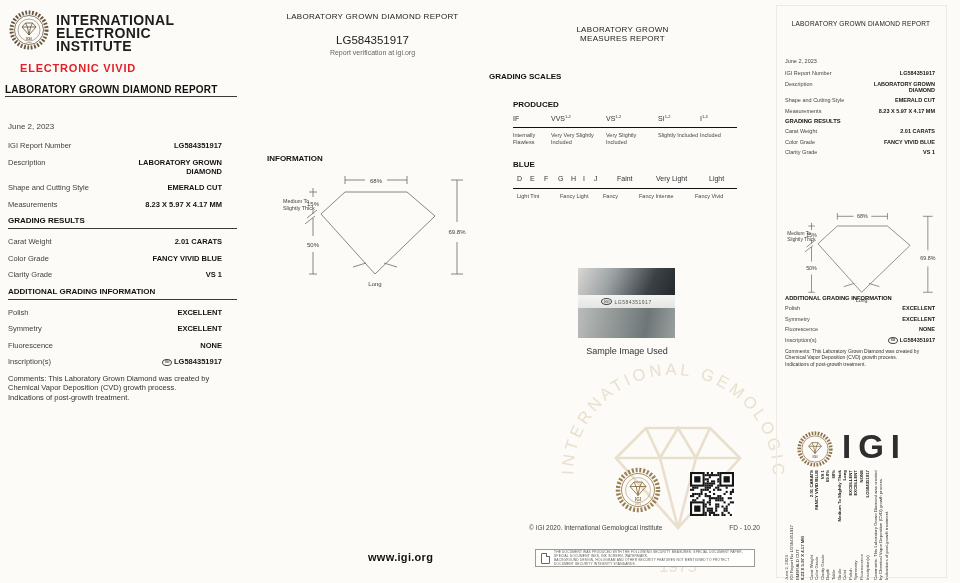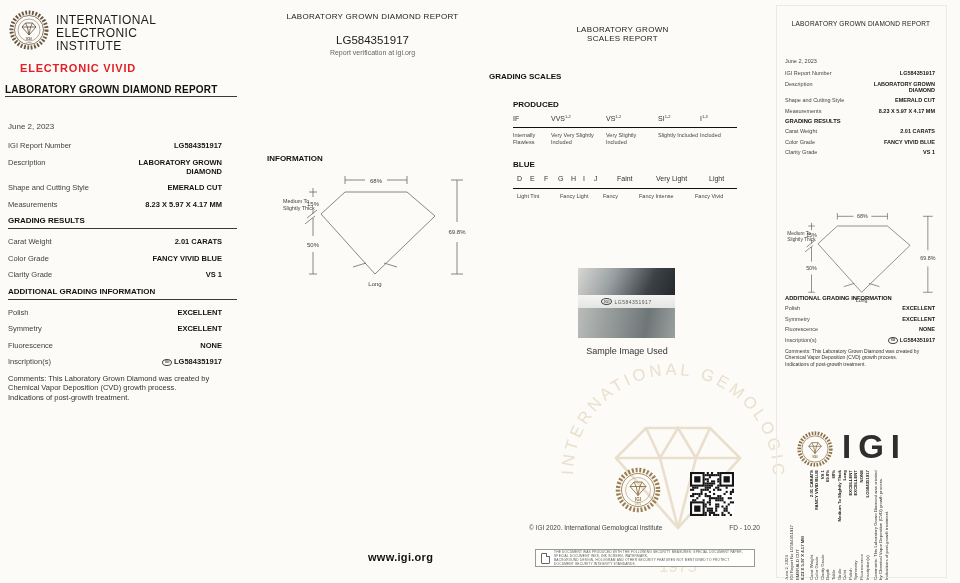--- a/index.html
+++ b/index.html
@@ -7,21 +7,21 @@
   body {
     position:relative; overflow:hidden;
     background:#fcfbf8;
     font-family:"Liberation Sans", sans-serif;
     color:#2b2b2b;
   }
   .abs { position:absolute; }
   .z1 { z-index:2; }
 
   
-  .brand-lines { font-size:12px; font-weight:normal; line-height:13px; letter-spacing:.4px; color:#1c1c1c; }
+  .brand-lines { font-size:14px; font-weight:bold; line-height:13px; letter-spacing:.4px; color:#1c1c1c; }
   .electronic { font-size:11px; font-weight:bold; letter-spacing:.8px; }
   .panel-title { font-size:10px; font-weight:bold; letter-spacing:.2px; color:#111; }
   .rule { border-bottom:1px solid #3a3a3a; }
   .kv { display:flex; justify-content:space-between; align-items:flex-start; margin-bottom:7.5px; font-size:7.5px; }
   .kv .lbl { color:#3f3f3f; }
   .kv .val { font-weight:bold; color:#141414; text-align:right; max-width:112px; }
   .sec-head { font-size:8px; font-weight:bold; color:#111; margin:4px 0 3px 0; padding-bottom:3px; border-bottom:1px solid #3a3a3a; }
   .comments { font-size:7.5px; line-height:9.5px; color:#333; margin-top:2px; }
   .igi-mini { display:inline-block; font-size:3.5px; font-weight:bold; border:0.5px solid #444; border-radius:50%;
               padding:0.5px 1.5px; vertical-align:middle; margin-right:2px; color:#444; line-height:4px; }
@@ -210,21 +210,21 @@
   <text x="30" y="40" text-anchor="middle" font-size="6" fill="#3d3d3d">15%</text>
   <text x="30" y="81" text-anchor="middle" font-size="6" fill="#3d3d3d">50%</text>
   <text x="174" y="68" text-anchor="middle" font-size="6" fill="#3d3d3d">69.8%</text>
   <text x="0" y="37" font-size="5.4" fill="#3d3d3d">Medium To</text>
   <text x="0" y="44" font-size="5.4" fill="#3d3d3d">Slightly Thick</text>
   <text x="92" y="120" text-anchor="middle" font-size="6" fill="#3d3d3d">Long</text>
 </svg>
 
 <div class="abs z1" style="left:540px; top:13px; width:165px;margin-top:12px;">
   <div class="c-head1">LABORATORY GROWN</div>
-  <div class="c-head1">SCALES REPORT</div>
+  <div class="c-head1">MEASURES REPORT</div>
 </div>
 
 <div class="abs z1 gs-title" style="left:489px; top:72px;">GRADING SCALES</div>
 <div class="abs z1 gs-title" style="left:513px; top:100px;">PRODUCED</div>
 
 <div class="abs z1 scale-row" style="left:513px; top:114px; width:224px;">
   <span class="scale-col" style="width:38px;"><span>IF</span><sup></sup></span>
   <span class="scale-col" style="width:55px;"><span>VVS</span><sup>1-2</sup></span>
   <span class="scale-col" style="width:52px;"><span>VS</span><sup>1-2</sup></span>
   <span class="scale-col" style="width:42px;"><span>SI</span><sup>1-2</sup></span>

